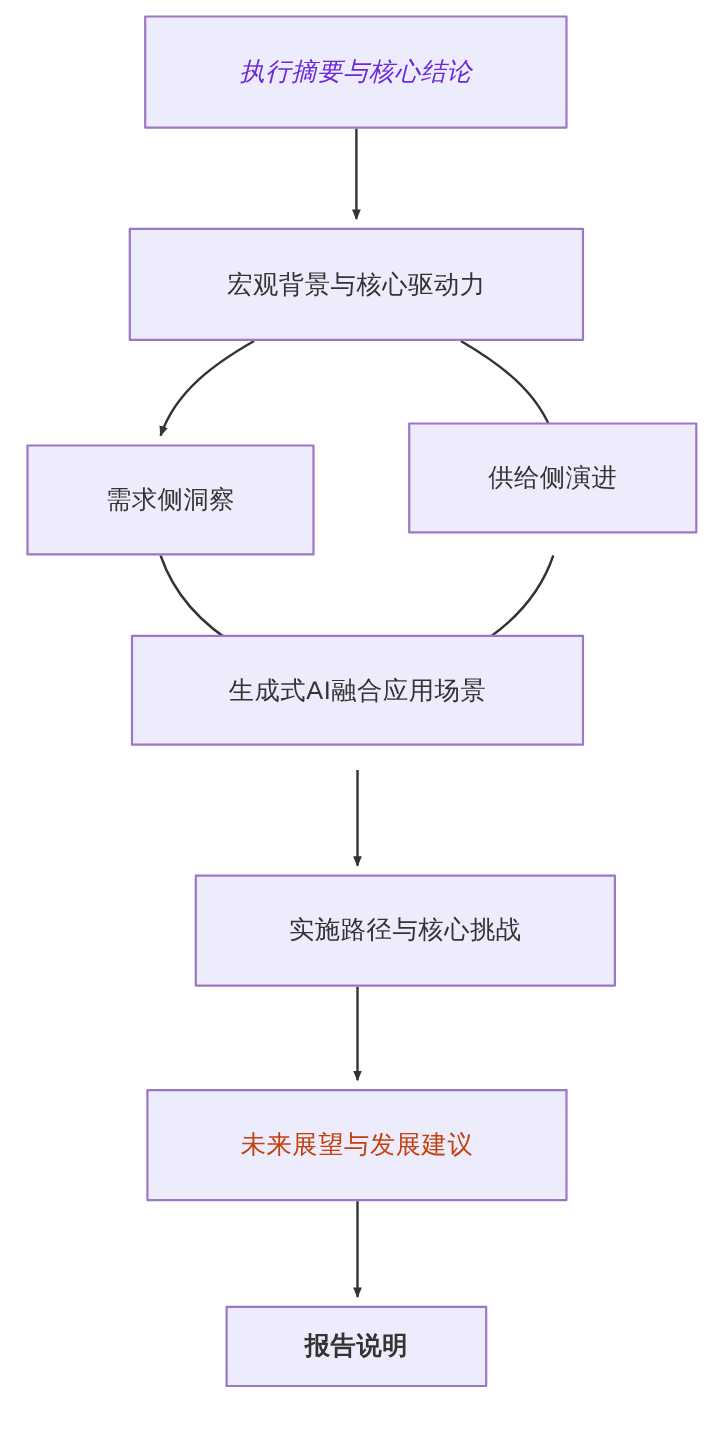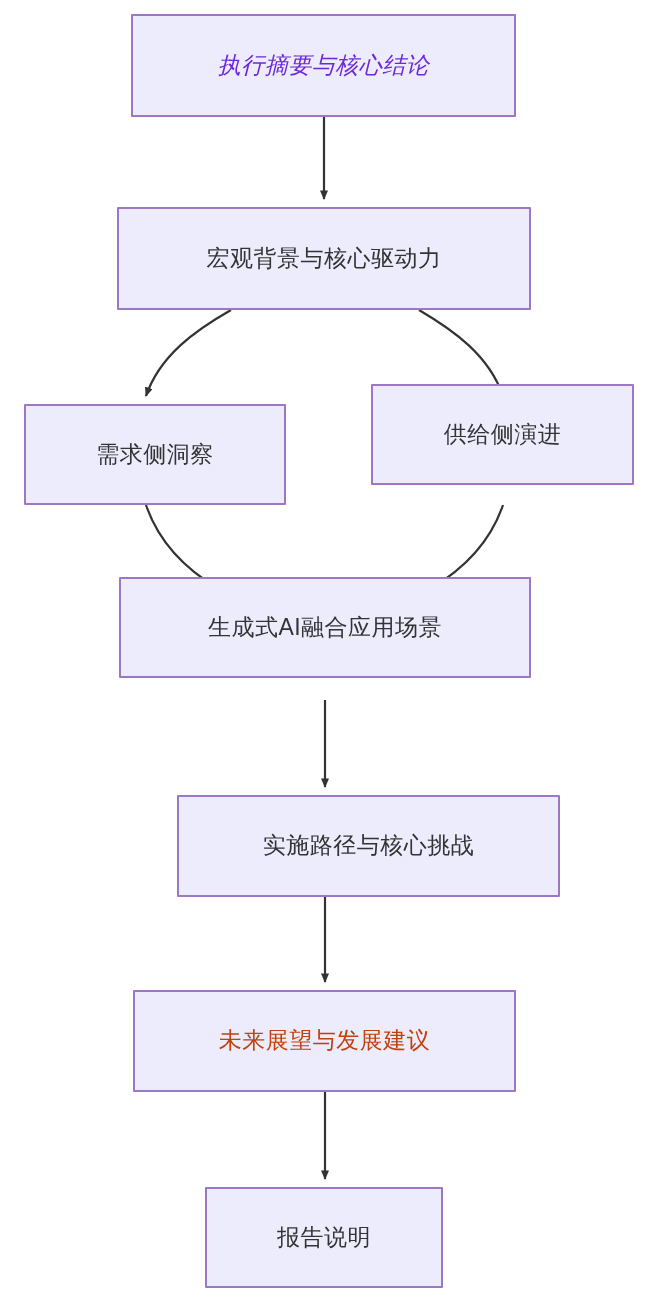--- a/index.html
+++ b/index.html
@@ -85,18 +85,18 @@
       </div>
       <div class="flow-node" style="left: 119px; top: 577px; width: 412px; height: 101px; background: rgb(236, 236, 253); border-color: rgb(155, 119, 196);">
         <span class="node-label" style="color: rgb(51, 51, 51);">生成式AI融合应用场景</span>
       </div>
       <div class="flow-node" style="left: 133px; top: 795px; width: 383px; height: 102px; background: rgb(236, 236, 253); border-color: rgb(155, 119, 196); margin-left: 44px;">
         <span class="node-label" style="color: rgb(51, 51, 51);">实施路径与核心挑战</span>
       </div>
       <div class="flow-node" style="left: 133px; top: 990px; width: 383px; height: 102px; background: rgb(236, 236, 253); border-color: rgb(155, 119, 196);">
         <span class="node-label" style="color: #c2410c;">未来展望与发展建议</span>
       </div>
-      <div class="flow-node" style="left: 205px; top: 1187px; width: 238px; height: 101px; background: rgb(236, 236, 253); border-color: rgb(155, 119, 196);">
+      <div class="flow-node" style="left: 205px; top: 1187px; width: 238px; height: 74px; background: rgb(236, 236, 253); border-color: rgb(155, 119, 196); font-weight: bold;">
         <span class="node-label" style="color: rgb(51, 51, 51);">报告说明</span>
       </div>
     </div>
 
 </div>
 
 </body></html>

